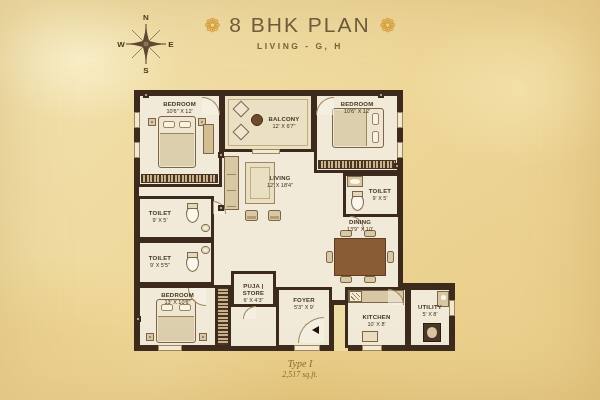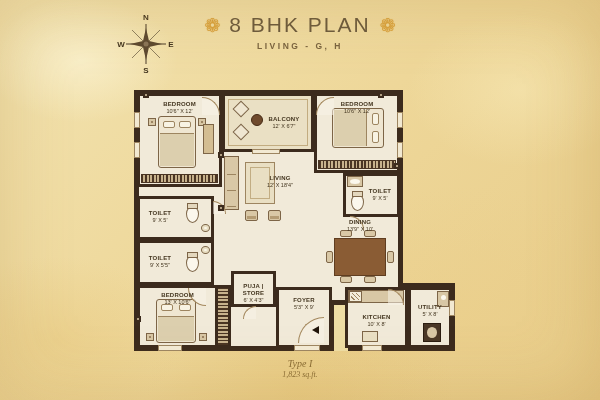--- a/index.html
+++ b/index.html
@@ -360,16 +360,16 @@
   <div class="slider"></div>
   <div class="mk m1"></div>
   <div class="mk m2"></div>
   <div class="mk m3"></div>
   <div class="mk m4"></div>
   <div class="mk m5"></div>
   <div class="mk m6"></div>
 
   <div class="caption">
     <div class="cap-type">Type I</div>
-    <div class="cap-area">1,823 sq.ft.</div>
+    <div class="cap-area">2,517 sq.ft.</div>
   </div>
 
 </div>
 
 </body></html>

